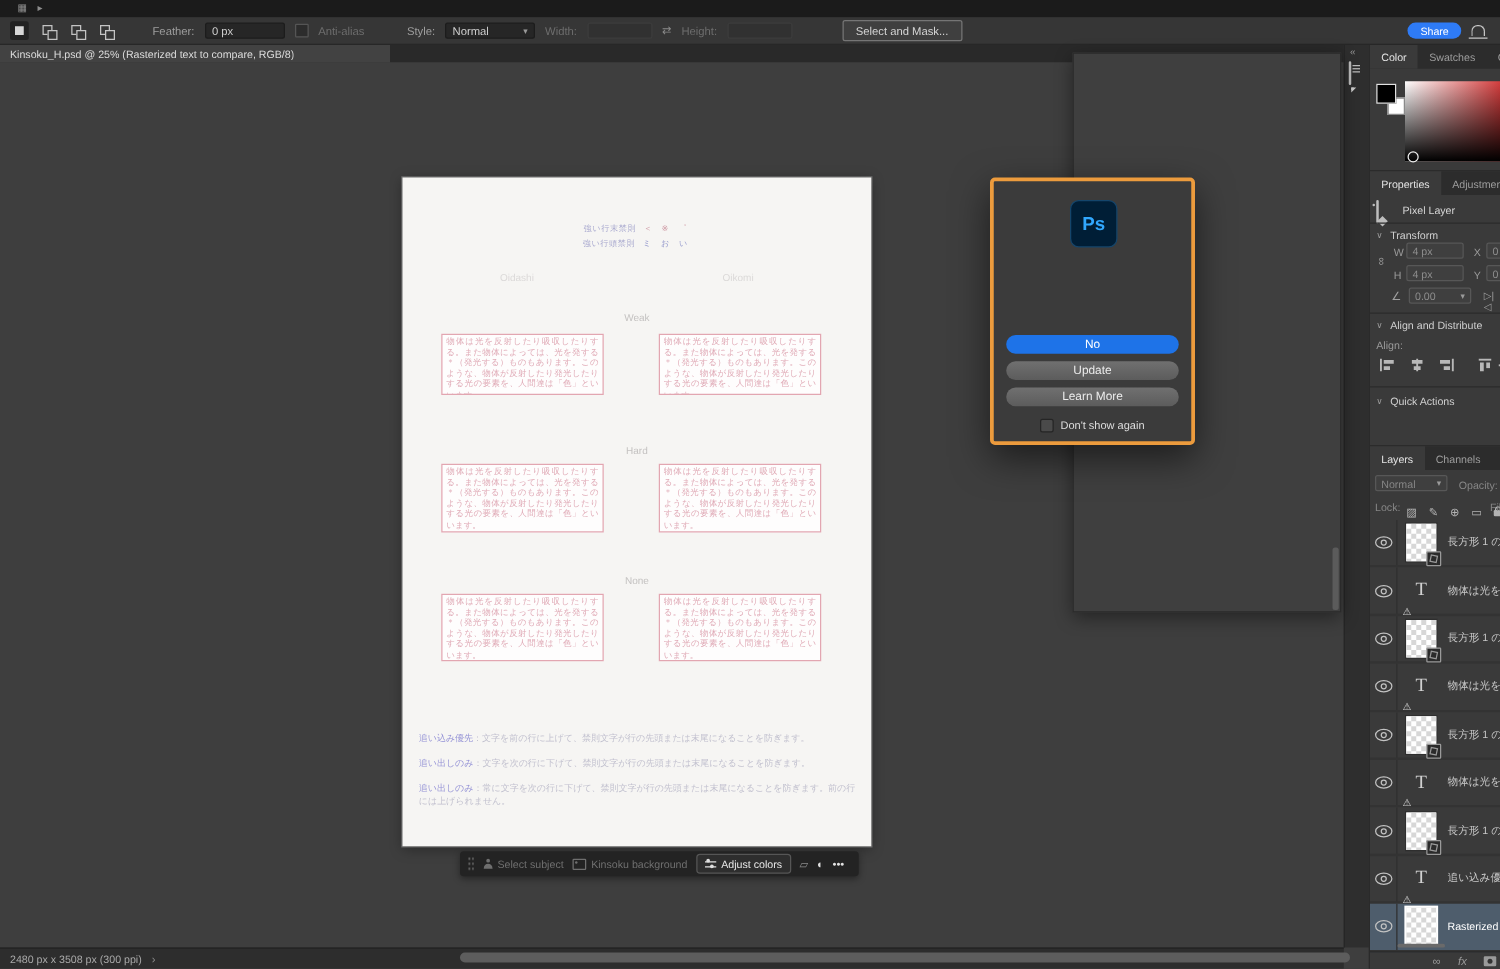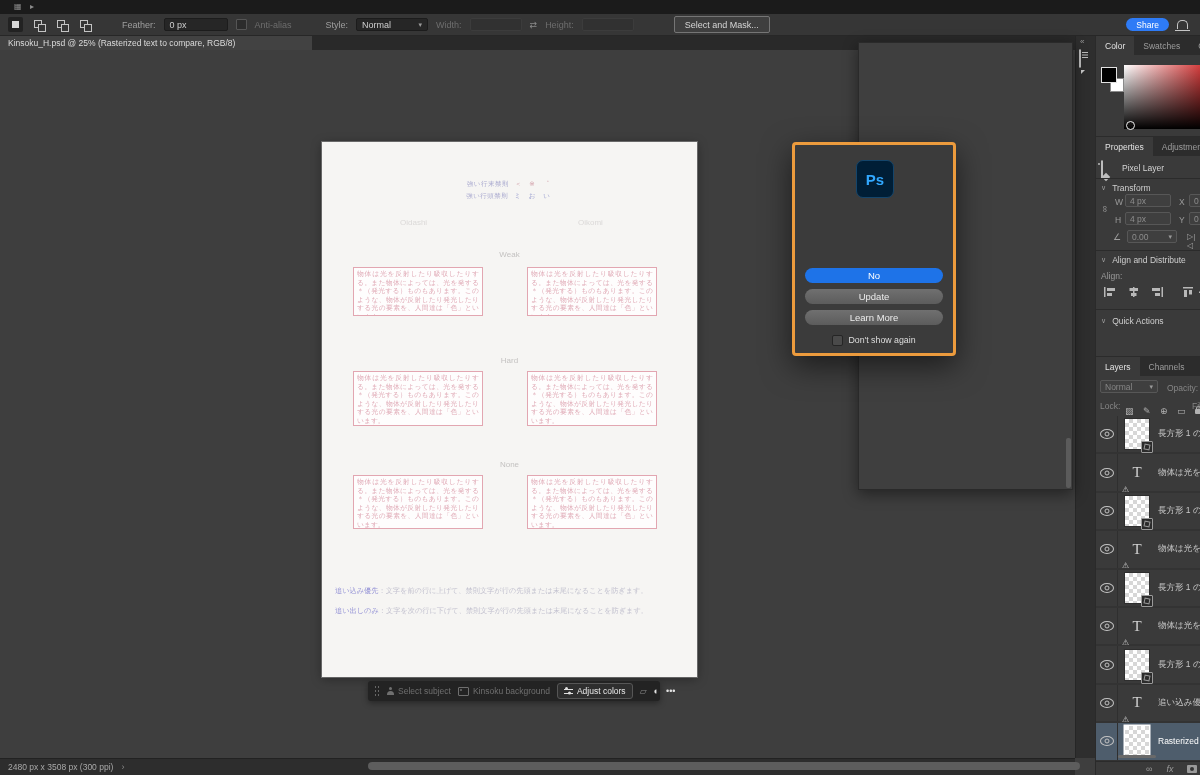--- a/index.html
+++ b/index.html
@@ -54,21 +54,21 @@
   .kinsoku-chars.blue{color:#9a9ecf;}
   #page-title{font-size:15px;color:#b5b3b2;letter-spacing:1px;}
   .col-label{font-size:8px;color:#dbd9d8;}
   .sec-label{font-size:8px;color:#c4c2c1;}
   .kin-block{background:#fefdfd;border:1px solid #e2a6b1;color:#e0abb7;
     font-size:6.8px;line-height:8.6px;padding:2px 3px;box-sizing:border-box;overflow:hidden;text-align:justify;}
   .footnote{font-size:7.2px;line-height:10px;color:#c2c1cf;margin-bottom:10px;}
   .footnote .term{color:#9593d6;}
 
   
-  #task-bar{left:368px;top:631px;width:292px;height:20px;background:#232323;border-radius:3px;
+  #task-bar{left:368px;top:631px;width:319px;height:20px;background:#232323;border-radius:3px;
     box-shadow:0 2px 6px rgba(0,0,0,.4);display:flex;align-items:center;padding:0 6px;box-sizing:border-box;gap:7px;}
   .grip{width:5px;height:12px;flex:none;
     background-image:radial-gradient(circle,#666 .8px,transparent 1px);background-size:3px 4px;}
   .tb-btn{display:flex;align-items:center;gap:4px;font-size:8.5px;flex:none;}
   .tb-btn.disabled{color:#6f6f6f;}
   .tb-btn.enabled{color:#e8e8e8;border:1px solid #565656;border-radius:3px;background:#2e2e2e;height:14px;padding:0 6px;}
   .person-ico{width:8px;height:8px;position:relative;}
   .person-ico::before{content:"";position:absolute;left:2.5px;top:0;width:3px;height:3px;border-radius:50%;background:#6f6f6f;}
   .person-ico::after{content:"";position:absolute;left:.5px;top:3.8px;width:7px;height:4px;border-radius:4px 4px 0 0;background:#6f6f6f;}
   .imgrect-ico{width:9px;height:7px;border:1px solid #6f6f6f;border-radius:1px;position:relative;}
@@ -249,20 +249,23 @@
     <div class="pg-center r sec-label" style="top:318px">None</div>
     <div class="kin-block r" style="left:31px;top:333px;width:130px;height:54px">物体は光を反射したり吸収したりする。また物体によっては、光を発する＊（発光する）ものもあります。このような、物体が反射したり発光したりする光の要素を、人間達は「色」といいます。</div>
     <div class="kin-block r" style="left:205px;top:333px;width:130px;height:54px">物体は光を反射したり吸収したりする。また物体によっては、光を発する＊（発光する）ものもあります。このような、物体が反射したり発光したりする光の要素を、人間達は「色」といいます。</div>
 
     <div class="r" style="left:13px;top:444px;width:352px">
       <div class="footnote">
         <span class="term">追い込み優先</span><span>：文字を前の行に上げて、禁則文字が行の先頭または末尾になることを防ぎます。</span>
       </div>
       <div class="footnote">
         <span class="term">追い出しのみ</span><span>：文字を次の行に下げて、禁則文字が行の先頭または末尾になることを防ぎます。</span>
+      </div>
+      <div class="footnote">
+        <span class="term">追い出しのみ</span><span>：常に文字を次の行に下げて、禁則文字が行の先頭または末尾になることを防ぎます。前の行には上げられません。</span>
       </div>
     </div>
   </div>
 
   <div id="task-bar" class="r nosel">
     <span class="grip"></span>
     <span class="tb-btn disabled">
       <span class="person-ico"></span>
       <span>Select subject</span>
     </span>

